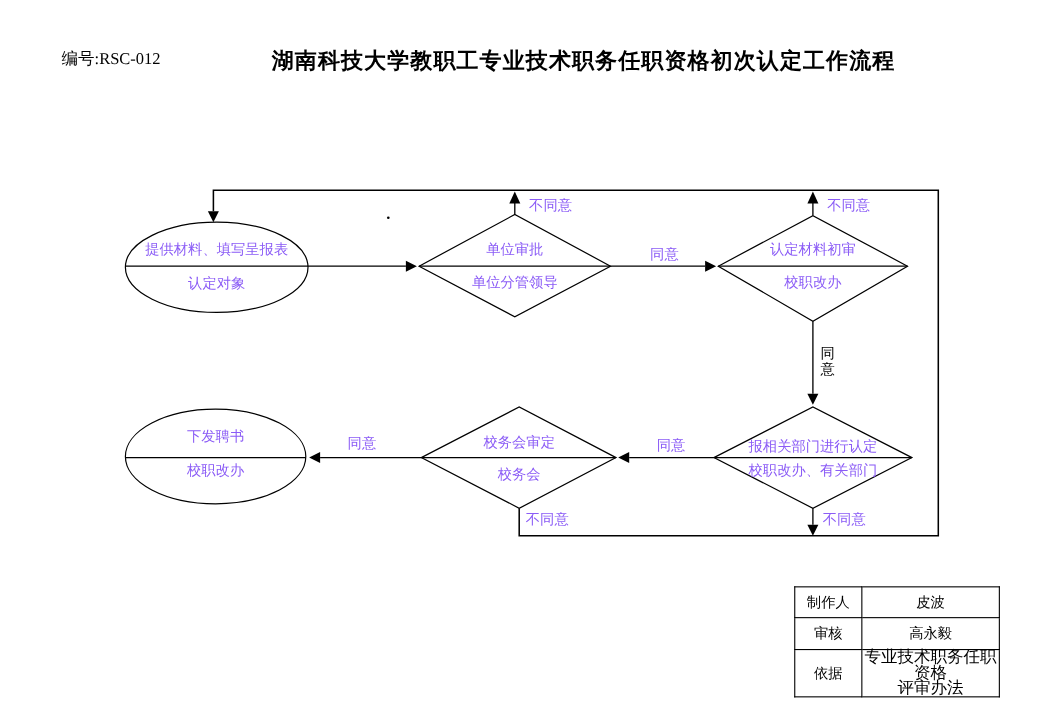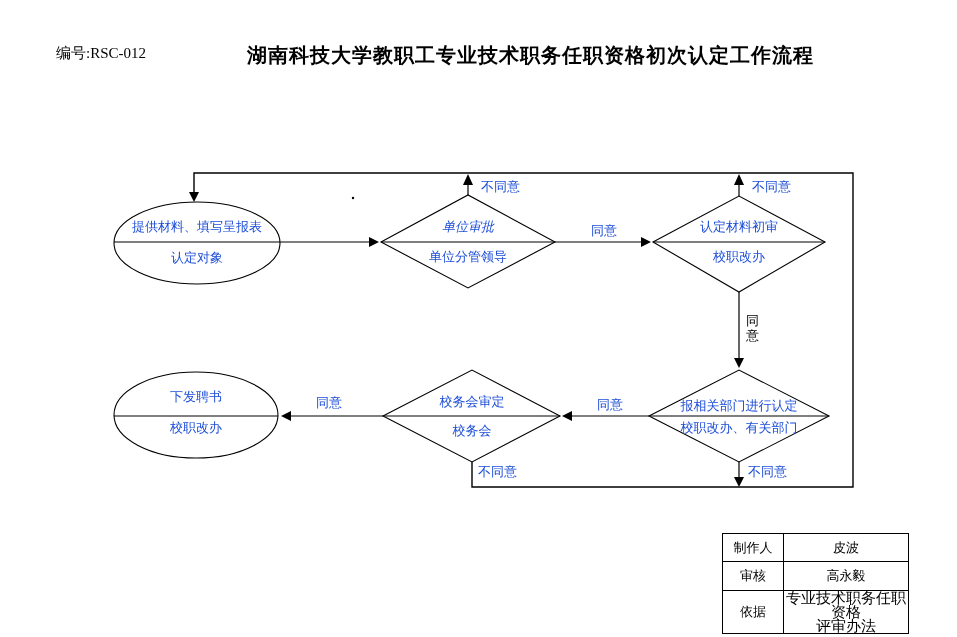--- a/index.html
+++ b/index.html
@@ -10,21 +10,21 @@
     background: #ffffff;
     font-family: "Liberation Sans", "DejaVu Sans", sans-serif;
     color: #000000;
     overflow: hidden;
   }
   #flow-svg { position: absolute; left: 0; top: 0; }
   .lbl {
     position: absolute;
     font-size: 13px;
     line-height: 16px;
-    color: #1d4ed8;
+    color: #8b5cf6;
     white-space: nowrap;
   }
   .ctr { transform: translateX(-50%); }
   .vlabel {
     position: absolute;
     font-size: 13px;
     line-height: 15px;
     width: 14px;
     word-break: break-all;
     white-space: normal;
@@ -118,21 +118,21 @@
     <line x1="383" y1="416" x2="291" y2="416" stroke="#000" stroke-width="1.2"></line>
     <polygon points="291,411 291,421 281,416" fill="#000"></polygon>
 
     <ellipse cx="196" cy="415" rx="82" ry="43" fill="#fff" stroke="#000" stroke-width="1.1"></ellipse>
     <line x1="114" y1="416" x2="278" y2="416" stroke="#000" stroke-width="1.1"></line>
   </svg>
 
   <div class="lbl ctr" style="left:197px; top:219px;">提供材料、填写呈报表</div>
   <div class="lbl ctr" style="left:197px; top:250px;">认定对象</div>
 
-  <div class="lbl ctr" style="left:468px; top:219px;font-style:italic;">单位审批</div>
+  <div class="lbl ctr" style="left:468px; top:219px;">单位审批</div>
   <div class="lbl ctr" style="left:468px; top:249px;">单位分管领导</div>
 
   <div class="lbl ctr" style="left:739px; top:219px;">认定材料初审</div>
   <div class="lbl ctr" style="left:739px; top:249px;">校职改办</div>
 
   <div class="lbl ctr" style="left:739px; top:398px;">报相关部门进行认定</div>
   <div class="lbl ctr" style="left:739px; top:420px;">校职改办、有关部门</div>
 
   <div class="lbl ctr" style="left:472px; top:394px;">校务会审定</div>
   <div class="lbl ctr" style="left:472px; top:423px;">校务会</div>

